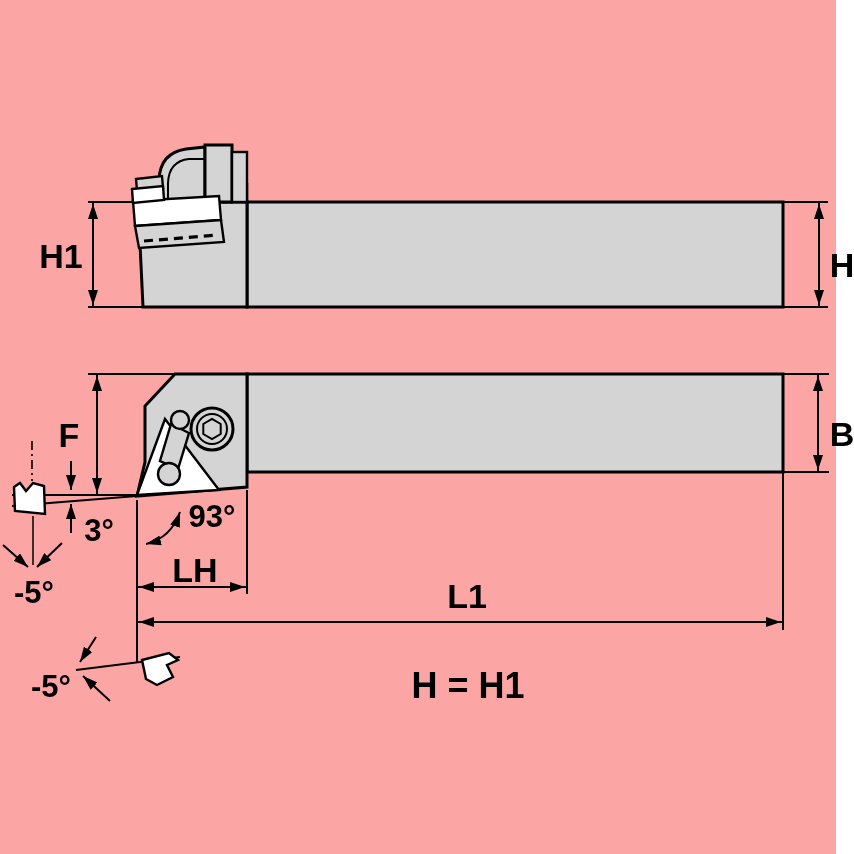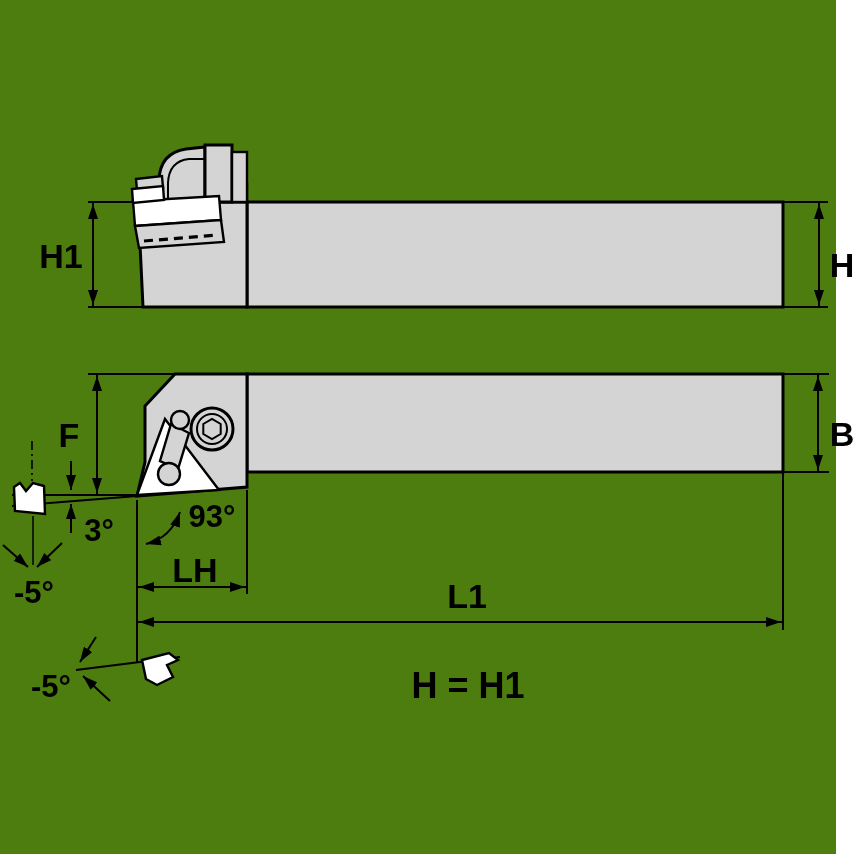--- a/index.html
+++ b/index.html
@@ -1,16 +1,16 @@
 <!DOCTYPE html>
 <html><head>
 <meta charset="utf-8">
 <style>
   html,body{margin:0;padding:0;background:#fff;}
-  .stage{width:836px;height:854px;background:#4d7c0f;position:relative;}
+  .stage{width:836px;height:854px;background:#fca5a5;position:relative;}
   svg{display:block;}
   .body-fill{fill:#d4d4d4;stroke:#000;stroke-width:3;stroke-linejoin:miter;}
   .body-fill-thin{fill:#d4d4d4;stroke:#000;stroke-width:2.4;stroke-linejoin:miter;}
   .white-fill{fill:#ffffff;stroke:#000;stroke-width:2.4;stroke-linejoin:miter;}
   .thin{stroke:#000;stroke-width:2;fill:none;}
   .hair{stroke:#000;stroke-width:1.5;fill:none;}
   .serr{stroke:#000;stroke-width:3.2;fill:none;stroke-dasharray:9 6;}
   .cline{stroke:#000;stroke-width:1.6;fill:none;stroke-dasharray:9 4 2 4;}
   .lbl{font:bold 34px "Liberation Sans", sans-serif;fill:#000;text-anchor:middle;}
   .lbl-sm{font:bold 31px "Liberation Sans", sans-serif;fill:#000;text-anchor:middle;}

